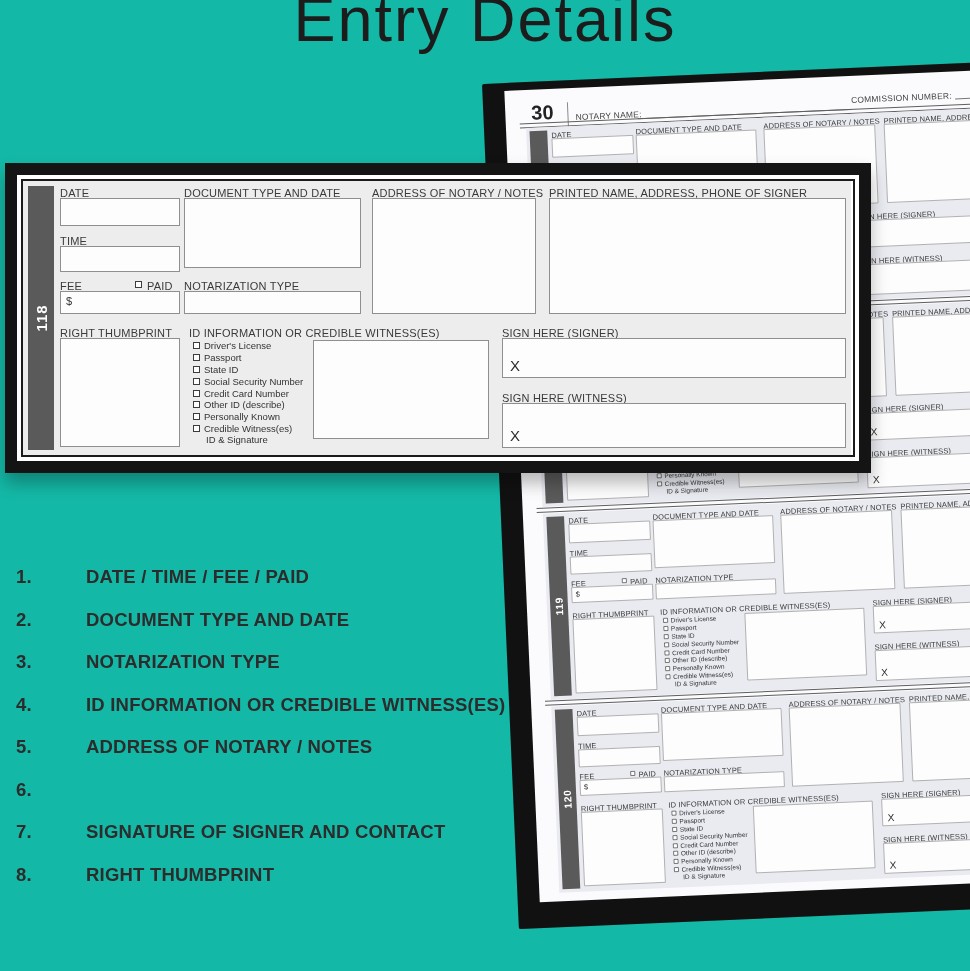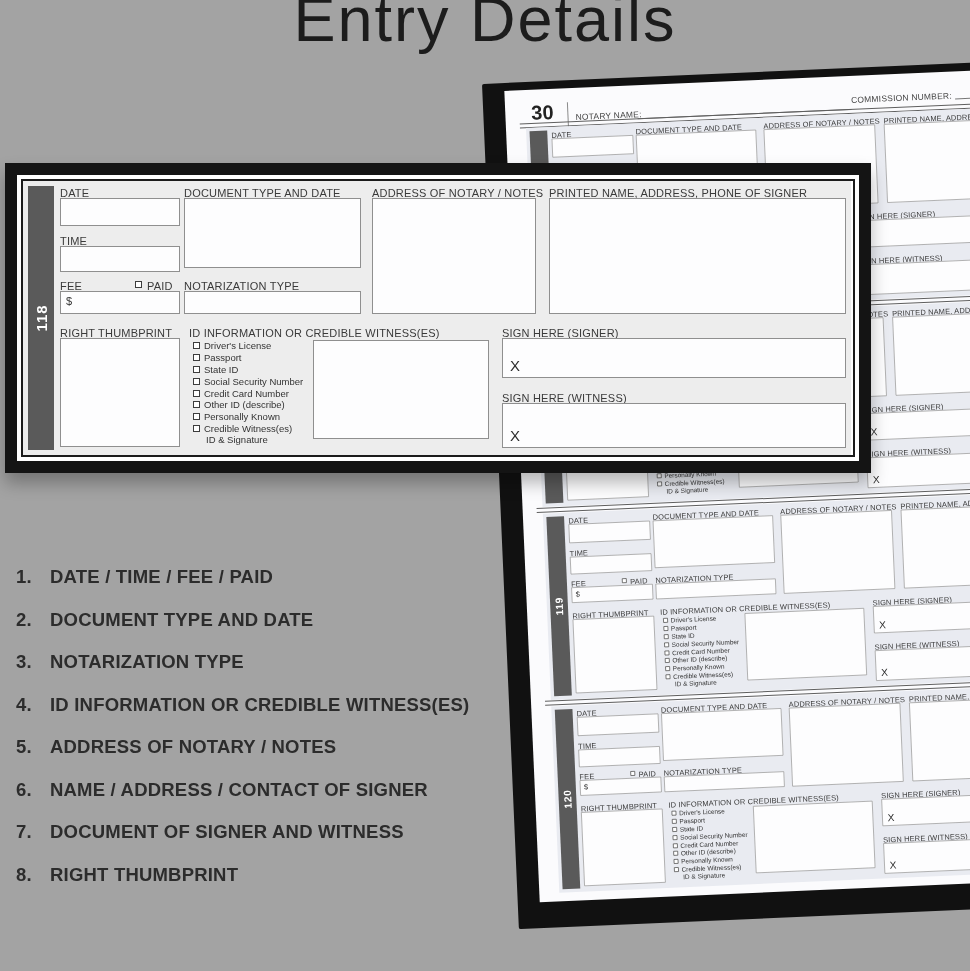--- a/index.html
+++ b/index.html
@@ -9,21 +9,21 @@
     --entry-bg-page:#e9ebf1;
     --num-strip:#5a5a5a;
     --cover:#111111;
     --field-border:#8f8f8f;
     --page-bg:#fbfbfd;
     --ink:#222222;
   }
   *{margin:0;padding:0;box-sizing:border-box;}
   html,body{background:#ffffff;}
   #stage{
-    position:relative;width:970px;height:971px;overflow:hidden;background:#a3a3a3;
+    position:relative;width:970px;height:971px;overflow:hidden;background:#14b8a6;
     font-family:"Liberation Sans",sans-serif;color:var(--ink);
   }
   
   .title{
     position:absolute;top:-17px;left:0;width:100%;text-align:center;
     font-size:63px;font-weight:100;letter-spacing:2px;color:#1c1c1c;white-space:nowrap;
   }
   
   .book{
     position:absolute;left:482px;top:84px;width:556px;height:846px;
@@ -84,21 +84,21 @@
   
   .badge{
     position:absolute;left:6px;top:502px;height:49px;line-height:43px;
     padding:0 34px;border:3px solid var(--badge-border);border-radius:27px;
     background:var(--badge-bg);font-size:25px;font-weight:700;color:#111;
     white-space:nowrap;z-index:6;
   }
   .list{position:absolute;left:16px;top:566px;width:470px;z-index:6;}
   .list-item{display:flex;margin-bottom:20.5px;font-size:18.5px;font-weight:600;color:#2c2c2c;letter-spacing:.2px;}
   .list-item .n{width:34px;flex:0 0 auto;}
-  .list-item .t{white-space:nowrap;}
+  .list-item .t{white-space:nowrap;margin-left:36px;}
 </style>
 </head>
 <body>
 
 <div id="stage">
 
   <div class="title">Entry Details</div>
 
   <div class="book">
     <div class="page">
@@ -504,25 +504,24 @@
     <div class="list-item">
       <span class="n">4.</span>
         <span class="t">ID INFORMATION OR CREDIBLE WITNESS(ES)</span>
     </div>
     <div class="list-item">
       <span class="n">5.</span>
         <span class="t">ADDRESS OF NOTARY / NOTES</span>
     </div>
     <div class="list-item">
       <span class="n">6.</span>
-        <span class="t">NAME / ADDRESS / CONTACT OF SIGNER</span>
     </div>
     <div class="list-item">
       <span class="n">7.</span>
-        <span class="t">DOCUMENT OF SIGNER AND WITNESS</span>
+        <span class="t">SIGNATURE OF SIGNER AND CONTACT</span>
     </div>
     <div class="list-item">
       <span class="n">8.</span>
         <span class="t">RIGHT THUMBPRINT</span>
     </div>
   </div>
 
 </div>
 
 </body></html>

